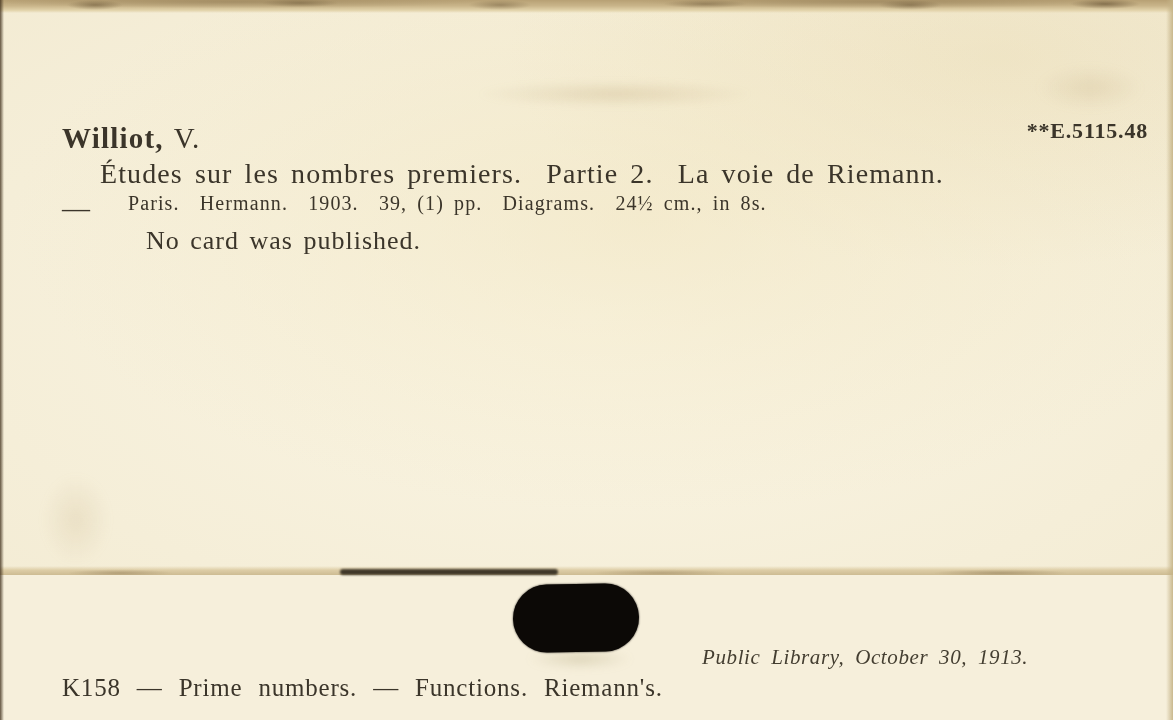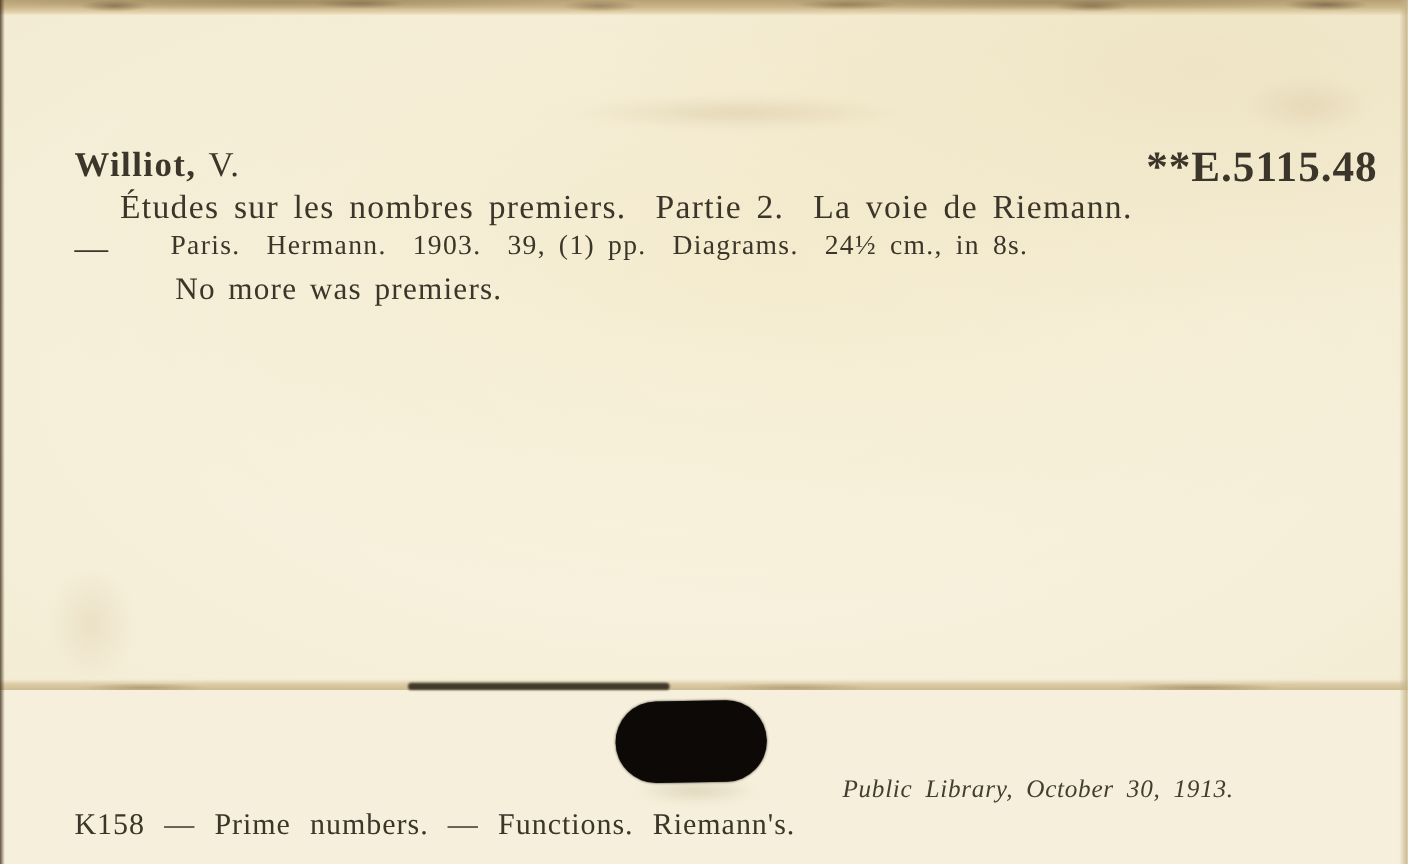--- a/index.html
+++ b/index.html
@@ -78,24 +78,24 @@
     position: absolute; left: 510px; top: 646px; width: 140px; height: 26px;
     background: radial-gradient(ellipse 50% 50% at 50% 50%, rgba(150,138,88,0.28), transparent 75%);
     filter: blur(4px);
   }
 
   
   .t { position: absolute; white-space: pre; color: #3b352a; }
   .author-line   { left: 62px;  top: 122px; font-size: 29px; letter-spacing: 1px; }
   .author-surname{ font-weight: bold; letter-spacing: 1.2px; }
   .author-given  { margin-left: 10px; }
-  .call-number   { right: 25px; top: 118px; font-size: 36px; font-weight: bold; letter-spacing: 0.8px; }
+  .call-number   { right: 25px; top: 118px; font-size: 22px; font-weight: bold; letter-spacing: 0.8px; }
   .title-line    { left: 100px; top: 158px; font-size: 28px; letter-spacing: 1.1px; word-spacing: 4px; }
   .imprint-dash  { left: 62px;  top: 192px; font-size: 28px; }
-  .imprint-line  { left: 142px; top: 192px; font-size: 23px; letter-spacing: 1.1px; word-spacing: 4px; }
+  .imprint-line  { left: 128px; top: 192px; font-size: 20px; letter-spacing: 1.1px; word-spacing: 4px; }
   .note-line     { left: 146px; top: 226px; font-size: 26px; letter-spacing: 1px; word-spacing: 3px; }
   .printer-note  { font-size: 21px; font-style: italic; letter-spacing: 0.6px; word-spacing: 5px; color: #443e31; }
   .printer-left  { left: 136px; top: 645px; }
   .printer-right { left: 702px; top: 645px; }
   .subject-line  { left: 62px;  top: 674px; font-size: 25px; letter-spacing: 0.8px; word-spacing: 9px; }
 
   
   .hole-punch {
     position: absolute; left: 513px; top: 584px; width: 126px; height: 68px;
     background: #0c0906; border-radius: 34px;
@@ -112,21 +112,21 @@
   <div class="bleed-smudge"></div>
   <div class="bleed-smudge-2"></div>
   <div class="stain-left"></div>
 
   <div class="t author-line"><span class="author-surname">Williot,</span><span class="author-given">V.</span></div>
   <div class="t call-number">**E.5115.48</div>
 
   <div class="t title-line">Études sur les nombres premiers.  Partie 2.  La voie de Riemann.</div>
   <div class="t imprint-dash">—</div>
   <div class="t imprint-line">Paris.  Hermann.  1903.  39, (1) pp.  Diagrams.  24½ cm., in 8s.</div>
-  <div class="t note-line">No more was premiers.</div>
+  <div class="t note-line">No card was published.</div>
 
   <div class="under-hole-shadow"></div>
   <div class="hole-punch"></div>
 
   <div class="t printer-note printer-right">Public Library, October 30, 1913.</div>
 
   <div class="t subject-line">K158 — Prime numbers. — Functions. Riemann's.</div>
 
   <div class="bottom-edge"></div>
   <div class="bottom-dark-bar"></div>

